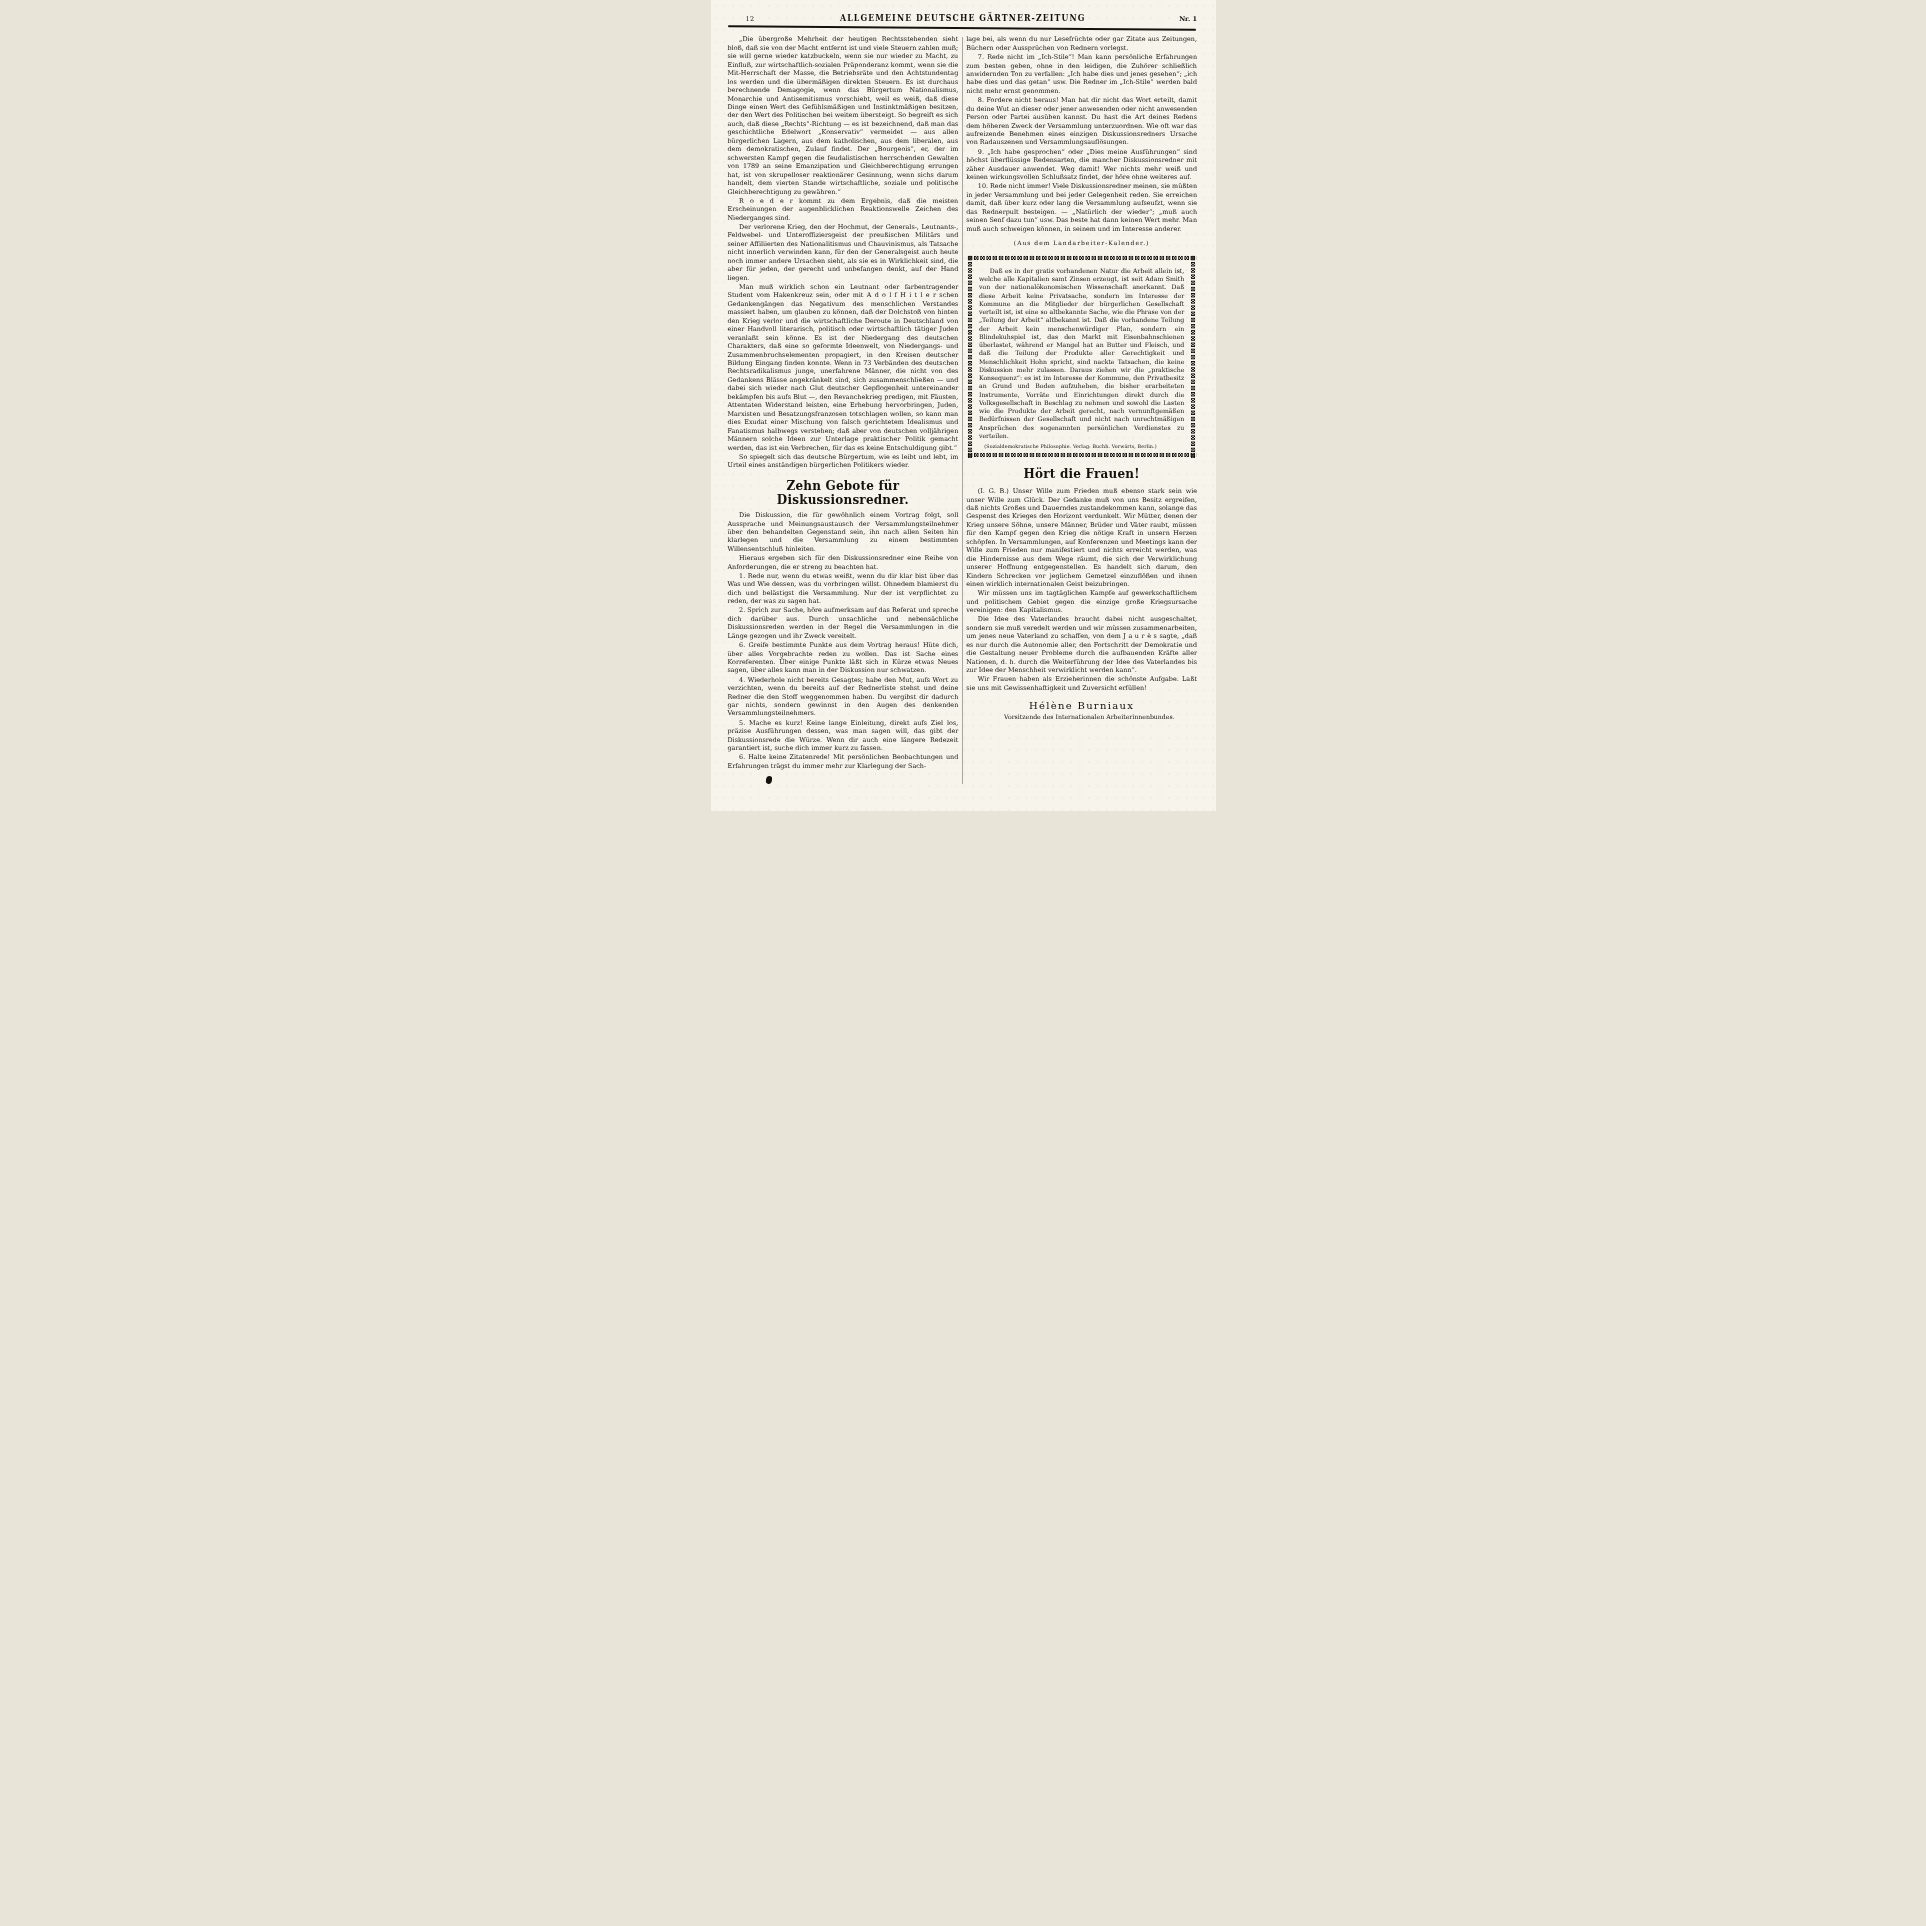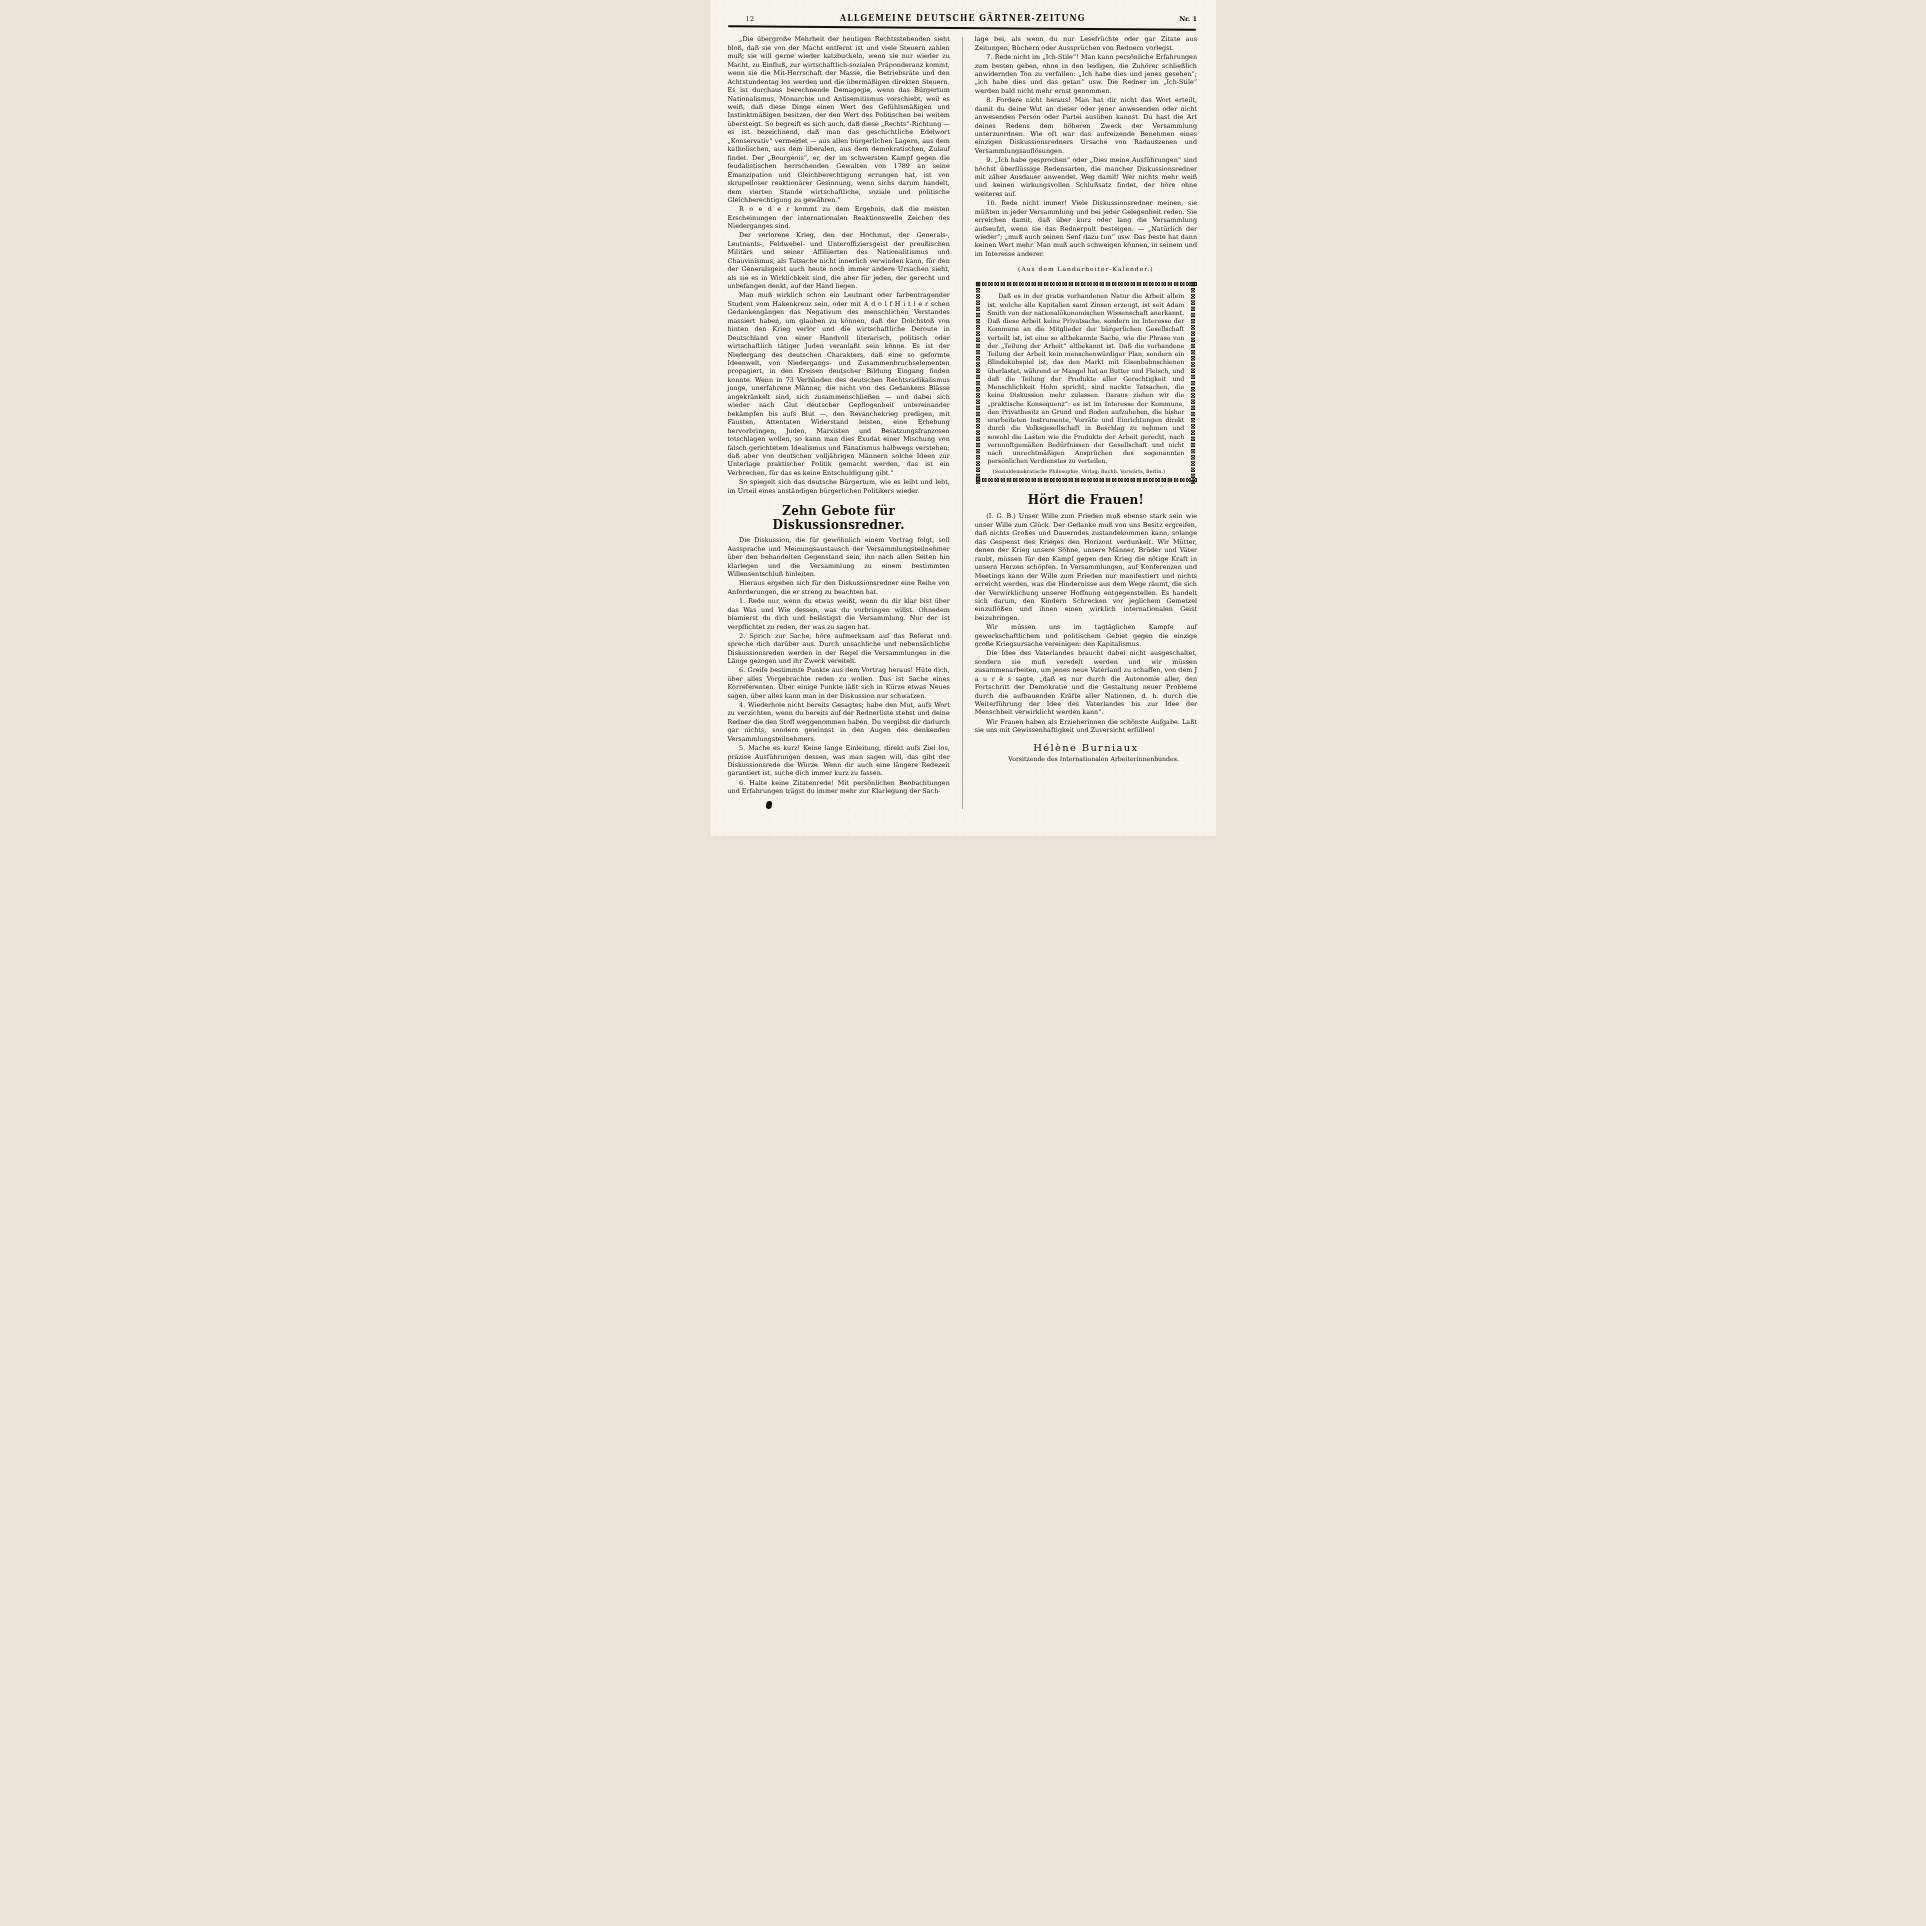--- a/index.html
+++ b/index.html
@@ -41,21 +41,21 @@
   .rule {
     height: 1.5px;
     background: #15120d;
     margin: 3.9px 0.8px 7px 0.8px;
     transform: rotate(.45deg);
     border-radius: 0.8px;
   }
   .columns {
     display: grid;
     grid-template-columns: 1fr 1fr;
-    column-gap: 25px;
+    column-gap: 8px;
     position: relative;
   }
   .columns::before {
     content: "";
     position: absolute;
     left: 50%;
     top: 1.5px;
     bottom: 0;
     width: 0.4px;
     background: rgba(21,18,13,.35);
@@ -139,21 +139,21 @@
     <h1 class="title">ALLGEMEINE DEUTSCHE GÄRTNER-ZEITUNG</h1>
     <span class="issue">Nr. 1</span>
   </header>
 
   <div class="rule"></div>
 
   <main class="columns">
 
     <section class="col">
       <p class="body-p">„Die übergroße Mehrheit der heutigen Rechtsstehenden sieht bloß, daß sie von der Macht entfernt ist und viele Steuern zahlen muß; sie will gerne wieder katzbuckeln, wenn sie nur wieder zu Macht, zu Einfluß, zur wirtschaftlich-sozialen Präponderanz kommt, wenn sie die Mit-Herrschaft der Masse, die Betriebsräte und den Achtstundentag los werden und die übermäßigen direkten Steuern. Es ist durchaus berechnende Demagogie, wenn das Bürgertum Nationalismus, Monarchie und Antisemitismus vorschiebt, weil es weiß, daß diese Dinge einen Wert des Gefühlsmäßigen und Instinktmäßigen besitzen, der den Wert des Politischen bei weitem übersteigt. So begreift es sich auch, daß diese „Rechts“-Richtung — es ist bezeichnend, daß man das geschichtliche Edelwort „Konservativ“ vermeidet — aus allen bürgerlichen Lagern, aus dem katholischen, aus dem liberalen, aus dem demokratischen, Zulauf findet. Der „Bourgeois“, er, der im schwersten Kampf gegen die feudalistischen herrschenden Gewalten von 1789 an seine Emanzipation und Gleichberechtigung errungen hat, ist von skrupelloser reaktionärer Gesinnung, wenn sichs darum handelt, dem vierten Stande wirtschaftliche, soziale und politische Gleichberechtigung zu gewähren.“</p>
-      <p class="body-p">R o e d e r kommt zu dem Ergebnis, daß die meisten Erscheinungen der internationalen Reaktionswelle Zeichen des Niederganges sind.</p>
+      <p class="body-p">R o e d e r kommt zu dem Ergebnis, daß die meisten Erscheinungen der augenblicklichen Reaktionswelle Zeichen des Niederganges sind.</p>
       <p class="body-p">Der verlorene Krieg, den der Hochmut, der Generals-, Leutnants-, Feldwebel- und Unteroffiziersgeist der preußischen Militärs und seiner Affiliierten des Nationalitismus und Chauvinismus, als Tatsache nicht innerlich verwinden kann, für den der Generalsgeist auch heute noch immer andere Ursachen sieht, als sie es in Wirklichkeit sind, die aber für jeden, der gerecht und unbefangen denkt, auf der Hand liegen.</p>
       <p class="body-p">Man muß wirklich schon ein Leutnant oder farbentragender Student vom Hakenkreuz sein, oder mit A d o l f H i t l e r schen Gedankengängen das Negativum des menschlichen Verstandes massiert haben, um glauben zu können, daß der Dolchstoß von hinten den Krieg verlor und die wirtschaftliche Deroute in Deutschland von einer Handvoll literarisch, politisch oder wirtschaftlich tätiger Juden veranlaßt sein könne. Es ist der Niedergang des deutschen Charakters, daß eine so geformte Ideenwelt, von Niedergangs- und Zusammenbruchselementen propagiert, in den Kreisen deutscher Bildung Eingang finden konnte. Wenn in 73 Verbänden des deutschen Rechtsradikalismus junge, unerfahrene Männer, die nicht von des Gedankens Blässe angekränkelt sind, sich zusammenschließen — und dabei sich wieder nach Glut deutscher Gepflogenheit untereinander bekämpfen bis aufs Blut —, den Revanchekrieg predigen, mit Fäusten, Attentaten Widerstand leisten, eine Erhebung hervorbringen, Juden, Marxisten und Besatzungsfranzosen totschlagen wollen, so kann man dies Exudat einer Mischung von falsch gerichtetem Idealismus und Fanatismus halbwegs verstehen; daß aber von deutschen volljährigen Männern solche Ideen zur Unterlage praktischer Politik gemacht werden, das ist ein Verbrechen, für das es keine Entschuldigung gibt.“</p>
       <p class="body-p">So spiegelt sich das deutsche Bürgertum, wie es leibt und lebt, im Urteil eines anständigen bürgerlichen Politikers wieder.</p>
 
       <h2 class="headline">Zehn Gebote für Diskussionsredner.</h2>
 
       <p class="body-p">Die Diskussion, die für gewöhnlich einem Vortrag folgt, soll Aussprache und Meinungsaustausch der Versammlungsteilnehmer über den behandelten Gegenstand sein, ihn nach allen Seiten hin klarlegen und die Versammlung zu einem bestimmten Willensentschluß hinleiten.</p>
       <p class="body-p">Hieraus ergeben sich für den Diskussionsredner eine Reihe von Anforderungen, die er streng zu beachten hat.</p>
 
       <p class="body-p">1. Rede nur, wenn du etwas weißt, wenn du dir klar bist über das Was und Wie dessen, was du vorbringen willst. Ohnedem blamierst du dich und belästigst die Versammlung. Nur der ist verpflichtet zu reden, der was zu sagen hat.</p>

